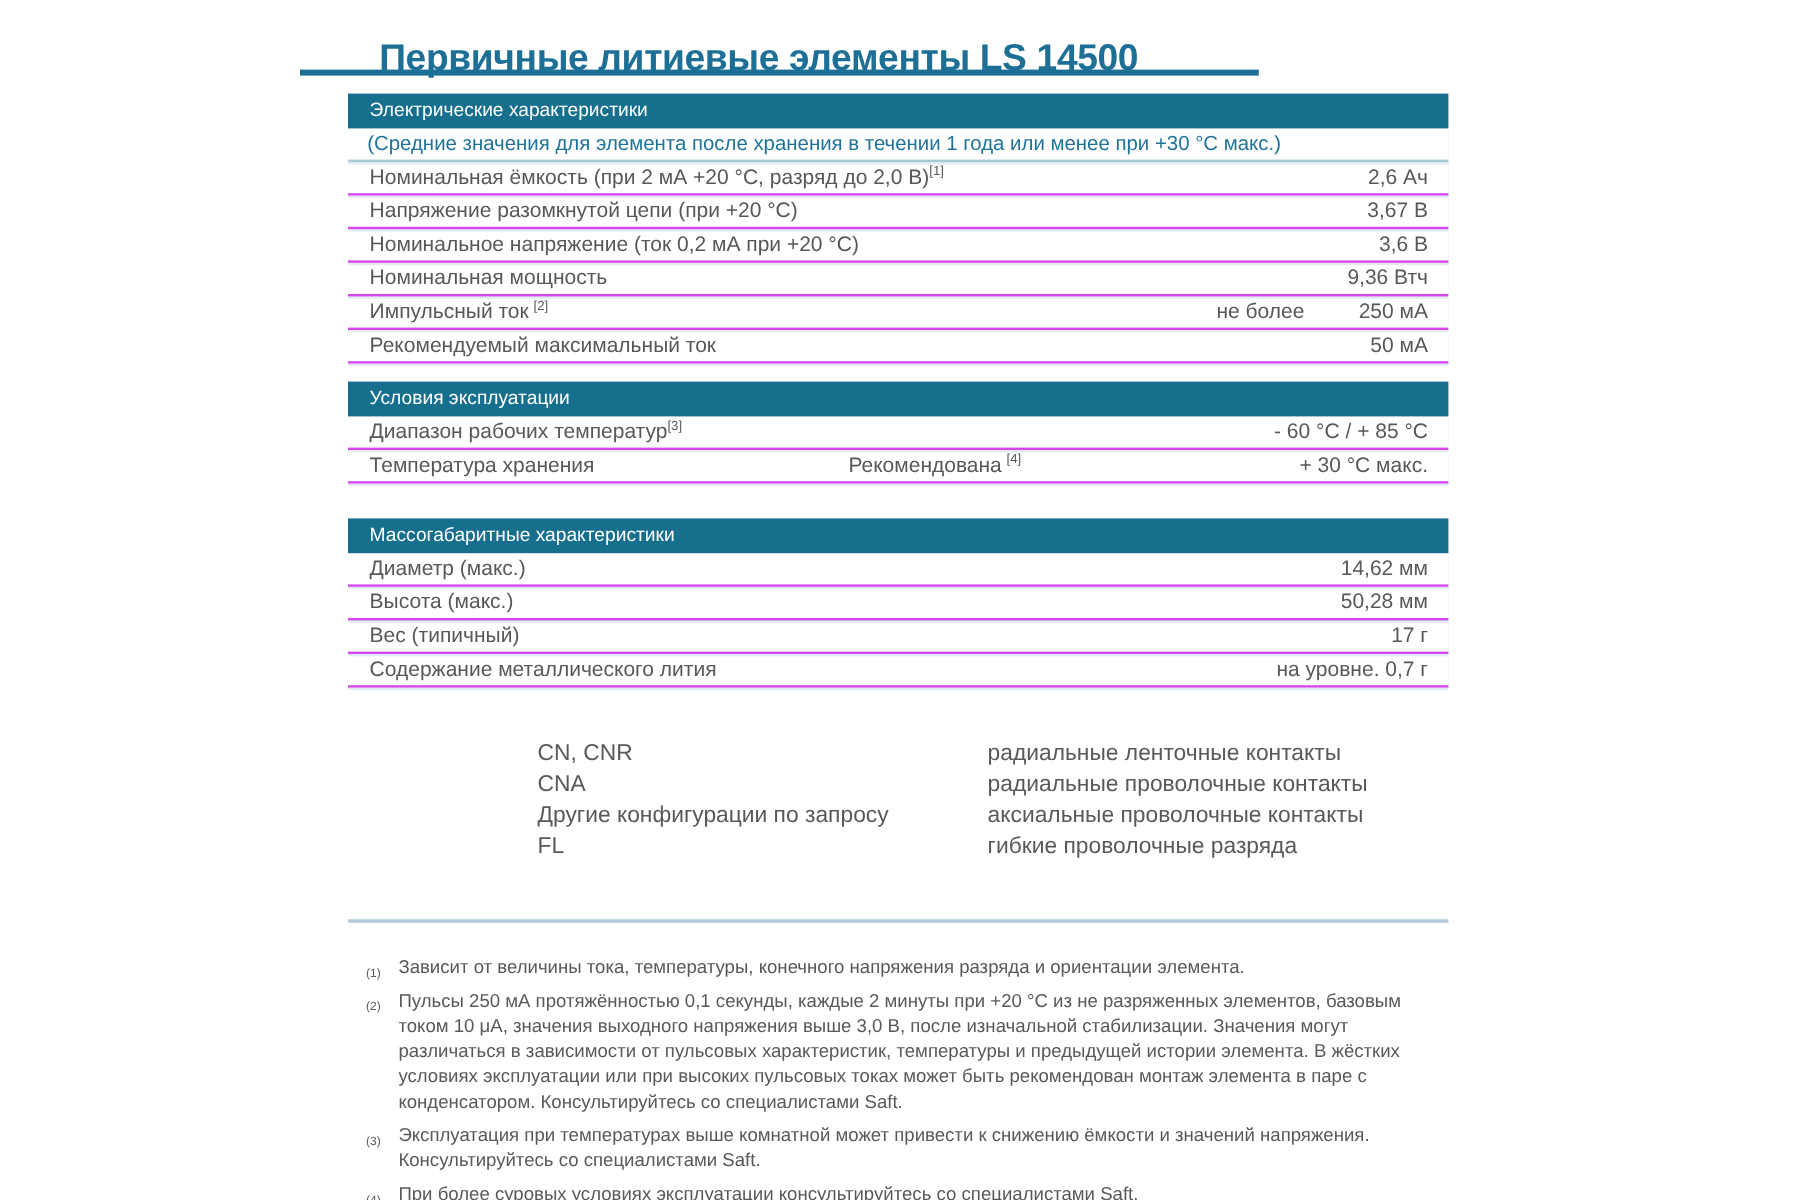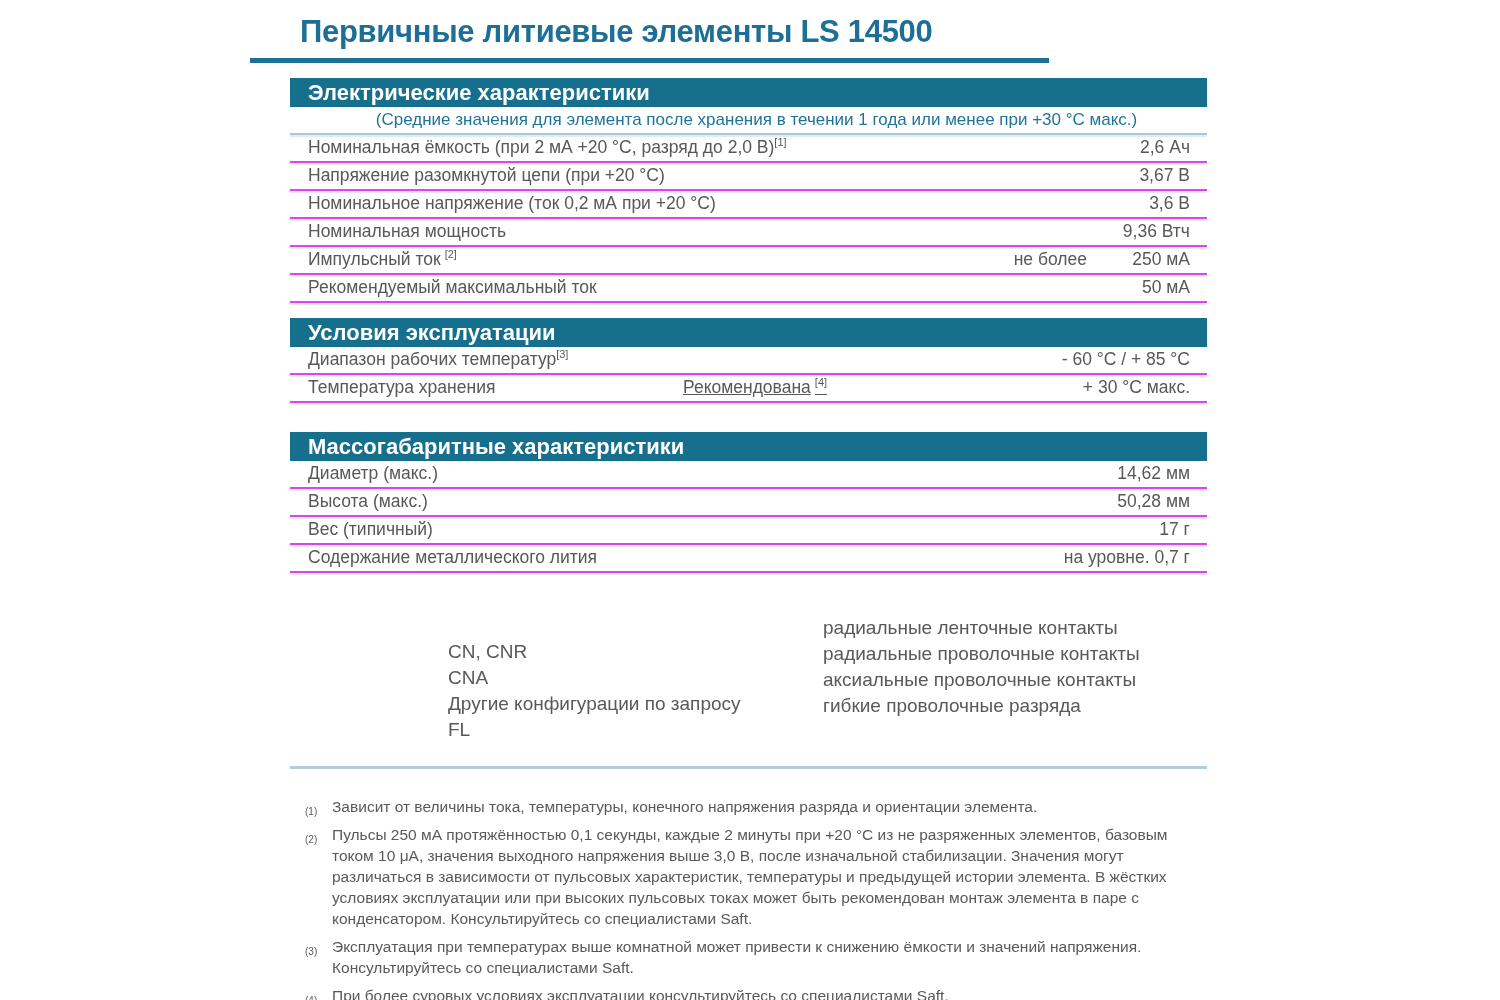--- a/index.html
+++ b/index.html
@@ -1,59 +1,58 @@
 <!DOCTYPE html>
 <html lang="ru"><head>
 <meta charset="utf-8">
 <style>
   html,body{margin:0;padding:0;background:#ffffff;}
   .page{
     position:relative;width:1500px;height:1000px;background:#ffffff;overflow:hidden;
     font-family:"Liberation Sans","DejaVu Sans",sans-serif;color:#57585a;
   }
   .page-title{
-    position:absolute;left:300px;top:14px;margin:0;
+    position:absolute;left:300px;top:14px;margin:16px;
     font-size:31px;font-weight:700;color:#1e6f96;letter-spacing:-0.3px;white-space:nowrap;
   }
   .title-underline{
     position:absolute;left:250px;top:58px;width:799px;height:5px;background:#1d7095;
   }
   .section{position:absolute;left:290px;width:917px;}
   .sec1{top:78px;}
   .sec2{top:318px;}
   .sec3{top:432px;}
   .sec4{top:595px;}
   .bar{
     height:29px;line-height:29px;background:#176f8e;color:#ffffff;
-    font-size:22px;font-weight:700;padding-left:18px;box-sizing:border-box;
+    font-size:16px;font-weight:400;padding-left:18px;box-sizing:border-box;
   }
   .subtitle{
     height:28px;line-height:26px;box-sizing:border-box;padding-left:16px;
     color:#1e7398;font-size:17px;
     border-bottom:2px solid #a9c9d7;box-shadow:0 2px 0 0 #e0ecf1;
     white-space:nowrap;
-    text-align:center;
   }
   .row{
     position:relative;height:28px;line-height:25px;box-sizing:border-box;
     border-bottom:2px solid #d946ef;box-shadow:0 2px 0 0 #e0ecf1;
     font-size:17.5px;color:#57585a;
   }
   .lbl{position:absolute;left:18px;top:0;white-space:nowrap;}
   .val{position:absolute;right:17px;top:0;white-space:nowrap;text-align:left;}
   .mid{position:absolute;right:120px;top:0;white-space:nowrap;}
-  .mid-fixed{right:auto;left:393px;text-decoration:underline;}
+  .mid-fixed{right:auto;left:417px;}
   sup.fn{font-size:11px;line-height:1;vertical-align:super;}
   sup.gap{margin-left:4px;}
   .conn-body{
     position:relative;height:151px;padding-top:20px;
     border-bottom:3px solid #b5cdd9;
   }
   .conn-col{position:absolute;top:20px;font-size:19px;line-height:26px;color:#58595b;white-space:nowrap;}
-  .conn-codes{left:158px;margin-top:24px;}
+  .conn-codes{left:158px;}
   .conn-descs{left:533px;}
   .footnotes{position:absolute;left:305px;top:796px;width:897px;}
   .footnote{position:relative;padding-left:27px;margin-bottom:7px;
     font-size:15.5px;line-height:21px;color:#58595b;}
   .fn-marker{position:absolute;left:0;top:5px;font-size:10px;color:#58595b;}
 </style>
 </head>
 <body>
 
 <div class="page">

